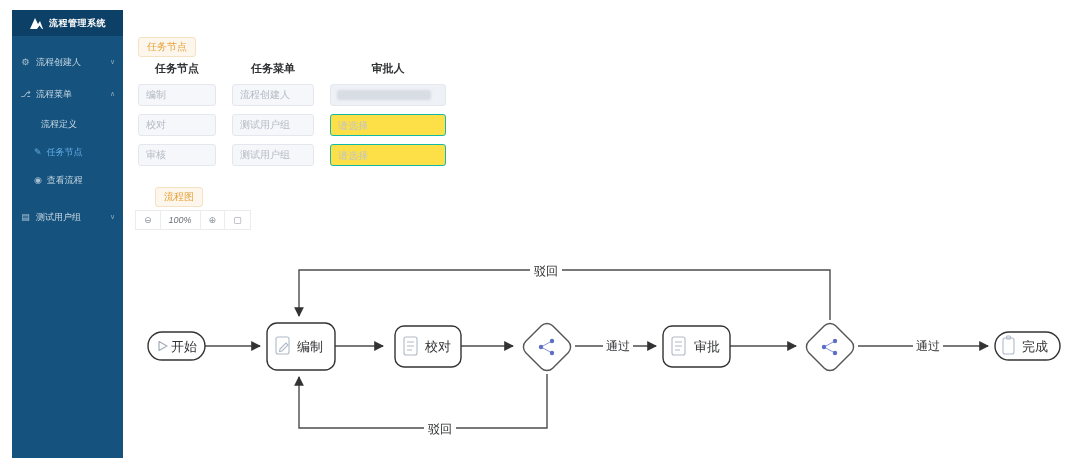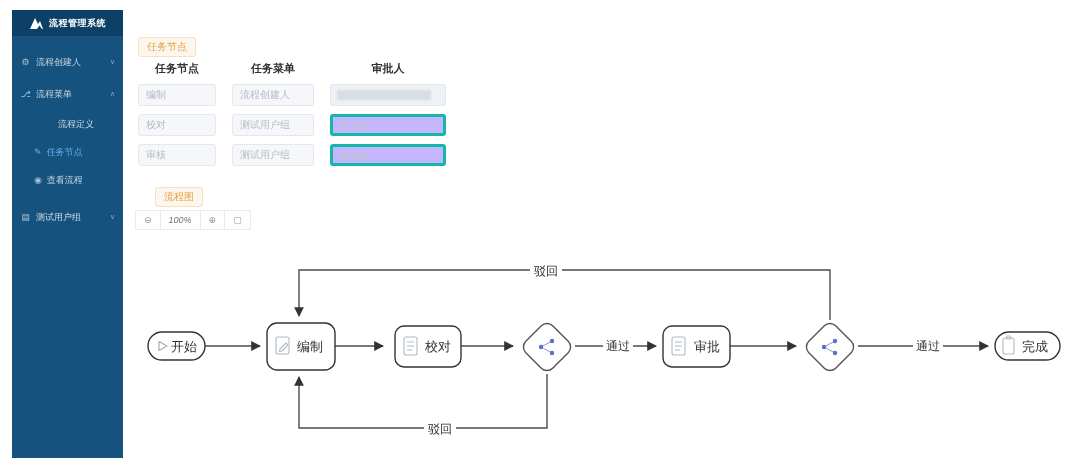--- a/index.html
+++ b/index.html
@@ -13,21 +13,21 @@
   .sidebar-header { height:26px; background:#0d4066; display:flex;
     align-items:center; justify-content:center; gap:5px; }
   .logo-mark { width:15px; height:13px; flex:0 0 auto; }
   .app-title { font-size:9px; font-weight:bold; color:#ffffff; letter-spacing:.5px; }
   .menu { padding-top:10px; }
   .menu-item { height:32px; display:flex; align-items:center; gap:5px;
     padding:0 8px; font-size:9px; cursor:pointer; }
   .menu-item .mi-icon { font-size:9px; width:11px; text-align:center; color:#a9c0d2; }
   .menu-item .chev { margin-left:auto; font-size:7px; color:#8fa9bd; }
   .sub-item { height:28px; display:flex; align-items:center; gap:5px;
-    padding-left:46px; font-size:9px; cursor:pointer; }
+    padding-left:29px; font-size:9px; cursor:pointer; }
   .sub-item.with-icon { padding-left:22px; }
   .sub-item.selected { color:#64b0ea; }
   .sub-item.selected .mi-icon { color:#64b0ea; }
   .sub-item .mi-icon { font-size:9px; color:#a9c0d2; }
   .menu-item.last { margin-top:6px; height:34px; }
 
   
   .main { position:absolute; left:123px; top:10px; right:0; bottom:0; background:#fff; }
 
   .tag-badge { position:absolute; padding:2px 8px; font-size:10px;
@@ -36,21 +36,21 @@
   .badge-flow { left:32px; top:177px; }
 
   .node-grid { position:absolute; left:15px; top:50px; display:grid;
     grid-template-columns:78px 82px 116px; column-gap:16px; row-gap:8px; }
   .col-head { font-size:11px; font-weight:bold; color:#303133; text-align:center;
     height:16px; line-height:16px; }
   .cell-input { height:22px; width:100%; font-size:10px; padding:0 7px;
     border-radius:3px; outline:none;
     font-family:"Liberation Sans","DejaVu Sans",sans-serif; }
   .cell-input.disabled { background:#f5f7fa; border:1px solid #e4e7ed; color:#b4bac3; }
-  .cell-input.editable { background:#c4b5fd; border:3px solid #14b8a6; color:#606266; }
+  .cell-input.editable { background:#fde047; border:1px solid #14b8a6; color:#606266; }
   .cell-input.editable::placeholder { color:#bfc4cd; }
   .approver-disabled { height:22px; background:#eef1f6; border:1px solid #e4e7ed;
     border-radius:3px; display:flex; align-items:center; padding:0 6px; }
   .redact-bar { height:10px; width:92%; background:#d8dce3; border-radius:2px;
     filter:blur(1px); }
 
   .zoom-toolbar { position:absolute; left:12px; top:200px; display:inline-flex;
     background:#fff; border:1px solid #ececec; color:#8d939b; }
   .zt-seg { padding:2px 8px; font-size:9px; line-height:14px;
     border-right:1px solid #ececec; cursor:pointer; }

